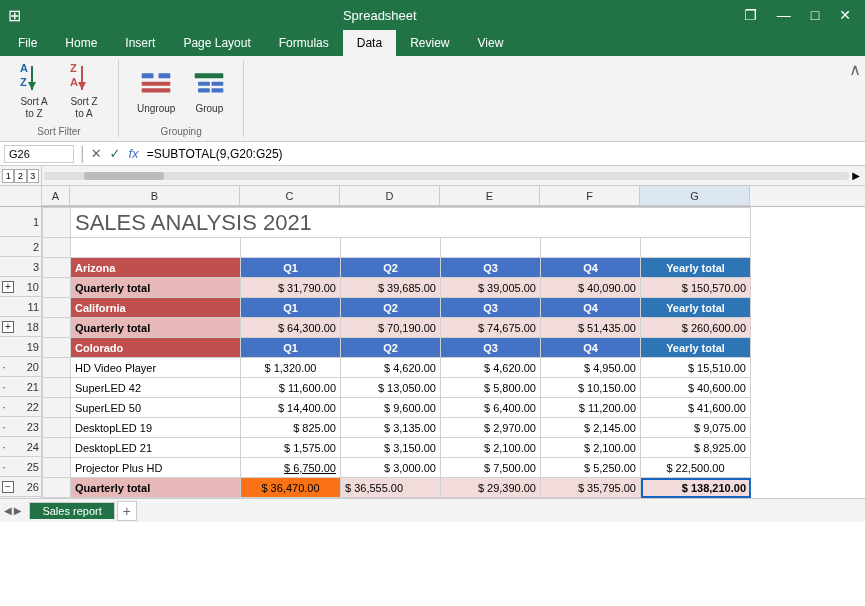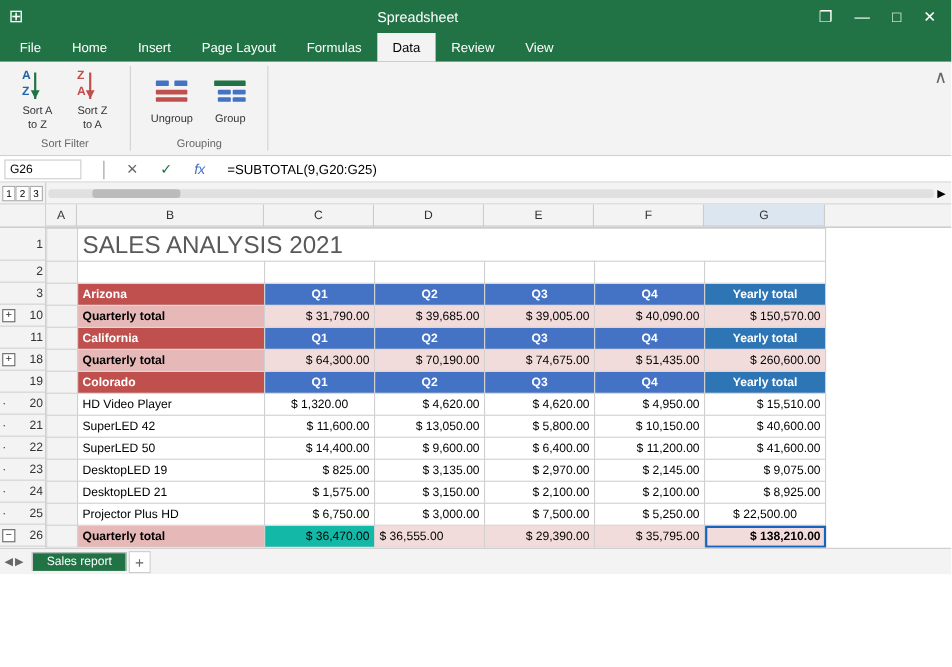--- a/index.html
+++ b/index.html
@@ -51,21 +51,21 @@
     .ribbon-btn-icon { width: 32px; height: 32px; display: flex; align-items: center; justify-content: center; }
 
     
     .formula-bar {
       display: flex;
       align-items: center;
       height: 24px;
       border-bottom: 1px solid #ccc;
       background: #fff;
       padding: 0 4px;
-      gap: 16px;
+      gap: 4px;
     }
     .cell-ref-box {
       width: 70px;
       border: 1px solid #ccc;
       height: 18px;
       padding: 0 4px;
       font-size: 11px;
     }
     .formula-input { flex: 1; border: none; outline: none; font-size: 12px; padding: 0 4px; }
     .col-header {
@@ -448,31 +448,31 @@
           <td style="text-align:right;">$ 1,575.00</td>
           <td style="text-align:right;">$ 3,150.00</td>
           <td style="text-align:right;">$ 2,100.00</td>
           <td style="text-align:right;">$ 2,100.00</td>
           <td style="text-align:right;">$ 8,925.00</td>
         </tr>
 
         <tr>
           <td class="col-a" style="background:#f3f3f3;"></td>
           <td>Projector Plus HD</td>
-          <td style="text-align:right;">$ 6,750.00</td>
+          <td style="text-align:right;text-decoration:underline;">$ 6,750.00</td>
           <td style="text-align:right;">$ 3,000.00</td>
           <td style="text-align:right;">$ 7,500.00</td>
           <td style="text-align:right;">$ 5,250.00</td>
           <td style="text-align:center;">$ 22,500.00</td>
         </tr>
 
         <tr>
           <td class="col-a" style="background:#f3f3f3;"></td>
           <td style="background:#E6B8B7;font-weight:bold;">Quarterly total</td>
-          <td style="background:#14b8a6;text-align:right;">$ 36,470.00</td>
+          <td style="background:#f97316;text-align:center;">$ 36,470.00</td>
           <td style="background:#F2DCDB;">$ 36,555.00</td>
           <td style="background:#F2DCDB;text-align:right;">$ 29,390.00</td>
           <td style="background:#F2DCDB;text-align:right;">$ 35,795.00</td>
           <td style="background:#F2DCDB;text-align:right;outline:2px solid #1565C0;outline-offset:-2px;font-weight:bold;">$ 138,210.00</td>
         </tr>
       </tbody>
         </table>
     </div>
   </div>
 </div>

